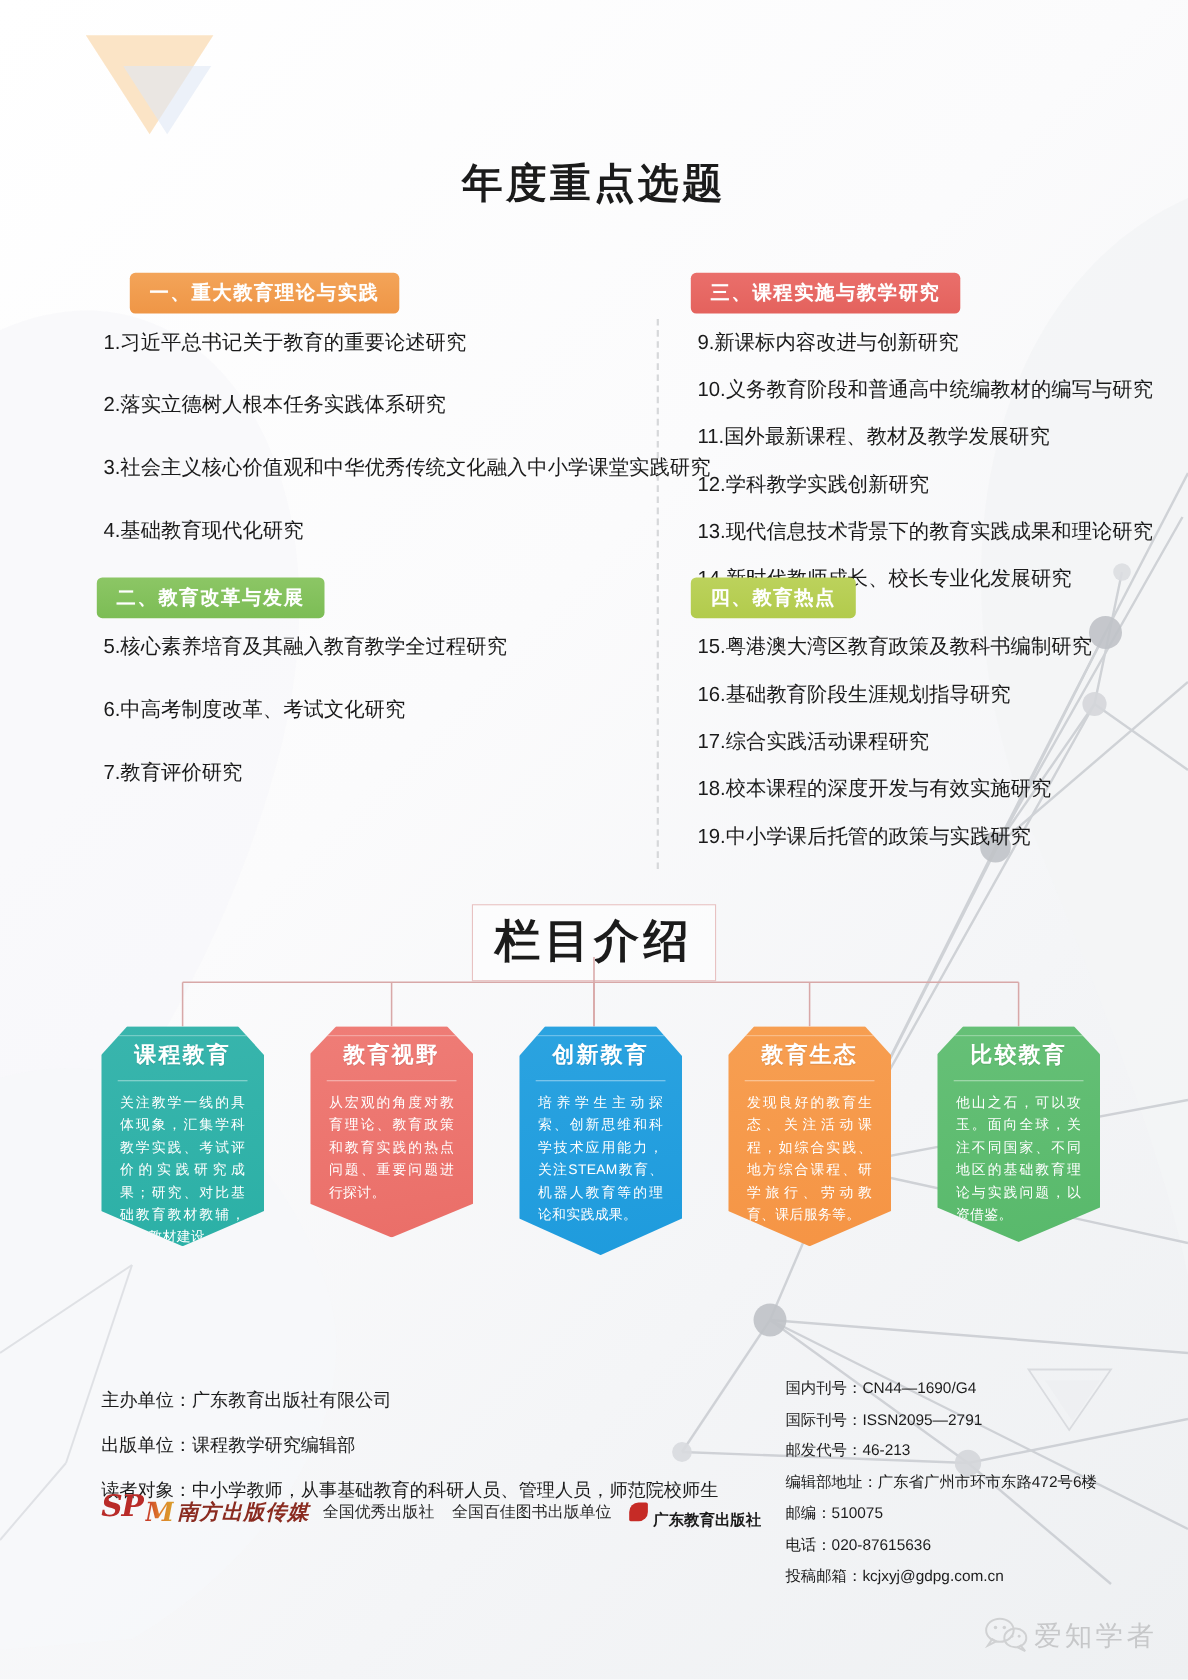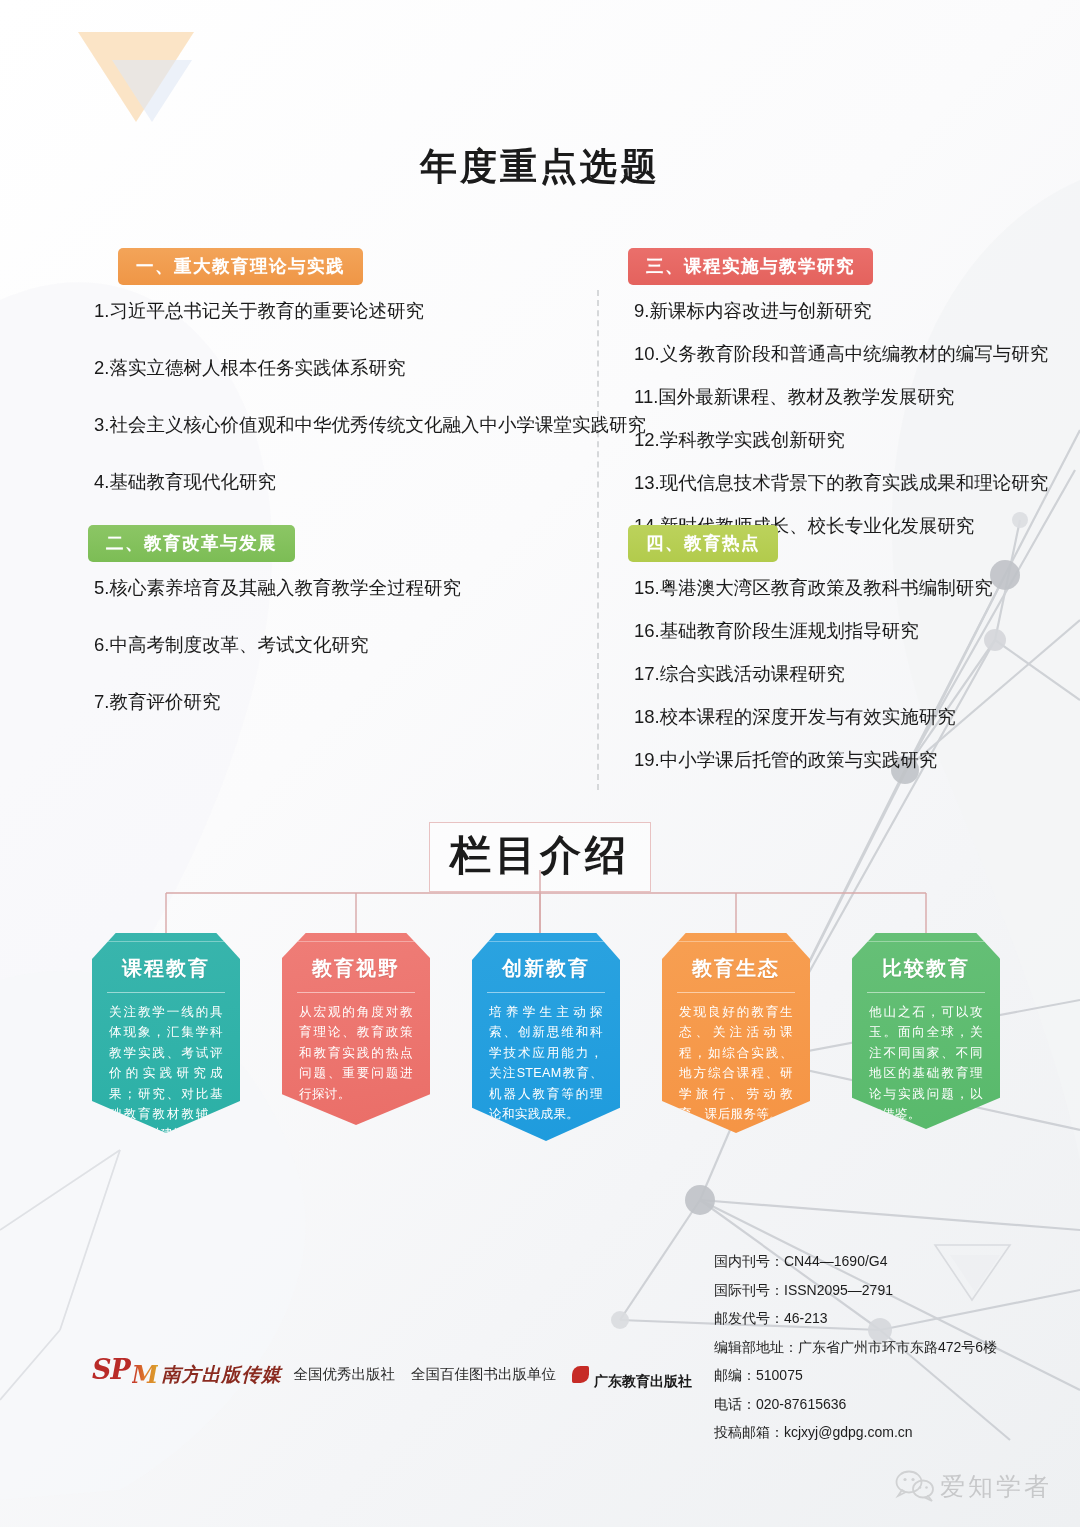--- a/index.html
+++ b/index.html
@@ -117,21 +117,21 @@
     color: #ffffff;
     -webkit-clip-path: polygon(16% 0%, 84% 0%, 100% 13%, 100% 84%, 50% 100%, 0% 84%, 0% 13%);
     clip-path: polygon(16% 0%, 84% 0%, 100% 13%, 100% 84%, 50% 100%, 0% 84%, 0% 13%);
     padding: 10px 8px 26px 8px;
   }
   .card-title {
     text-align: center;
     font-size: 20px;
     font-weight: bold;
     letter-spacing: 2px;
-    padding: 12px 0 10px 0;
+    padding: 2px 0 10px 0;
     border-bottom: 1px solid rgba(255,255,255,.5);
     margin: 0 7px 9px 7px;
     text-shadow: 0 1px 1px rgba(0,0,0,.10);
   }
   .card-body {
     font-size: 12.6px;
     line-height: 1.62;
     text-align: justify;
     text-align-last: left;
     padding: 0 9px;
@@ -346,20 +346,25 @@
       <div class="card-title">教育生态</div>
       <div class="card-body">发现良好的教育生态、关注活动课程，如综合实践、地方综合课程、研学旅行、劳动教育、课后服务等。</div>
     </div>
     <div class="card c5">
       <div class="card-inner-line"></div>
       <div class="card-title">比较教育</div>
       <div class="card-body">他山之石，可以攻玉。面向全球，关注不同国家、不同地区的基础教育理论与实践问题，以资借鉴。</div>
     </div>
   </div>
 
+  <div class="footer-left">
+    <div class="fl">主办单位：广东教育出版社有限公司</div>
+    <div class="fl">出版单位：课程教学研究编辑部</div>
+    <div class="fl">读者对象：中小学教师，从事基础教育的科研人员、管理人员，师范院校师生</div>
+  </div>
 
   <div class="footer-right">
     <div class="fr">国内刊号：CN44—1690/G4</div>
     <div class="fr">国际刊号：ISSN2095—2791</div>
     <div class="fr">邮发代号：46-213</div>
     <div class="fr">编辑部地址：广东省广州市环市东路472号6楼</div>
     <div class="fr">邮编：510075</div>
     <div class="fr">电话：020-87615636</div>
     <div class="fr">投稿邮箱：kcjxyj@gdpg.com.cn</div>
   </div>

